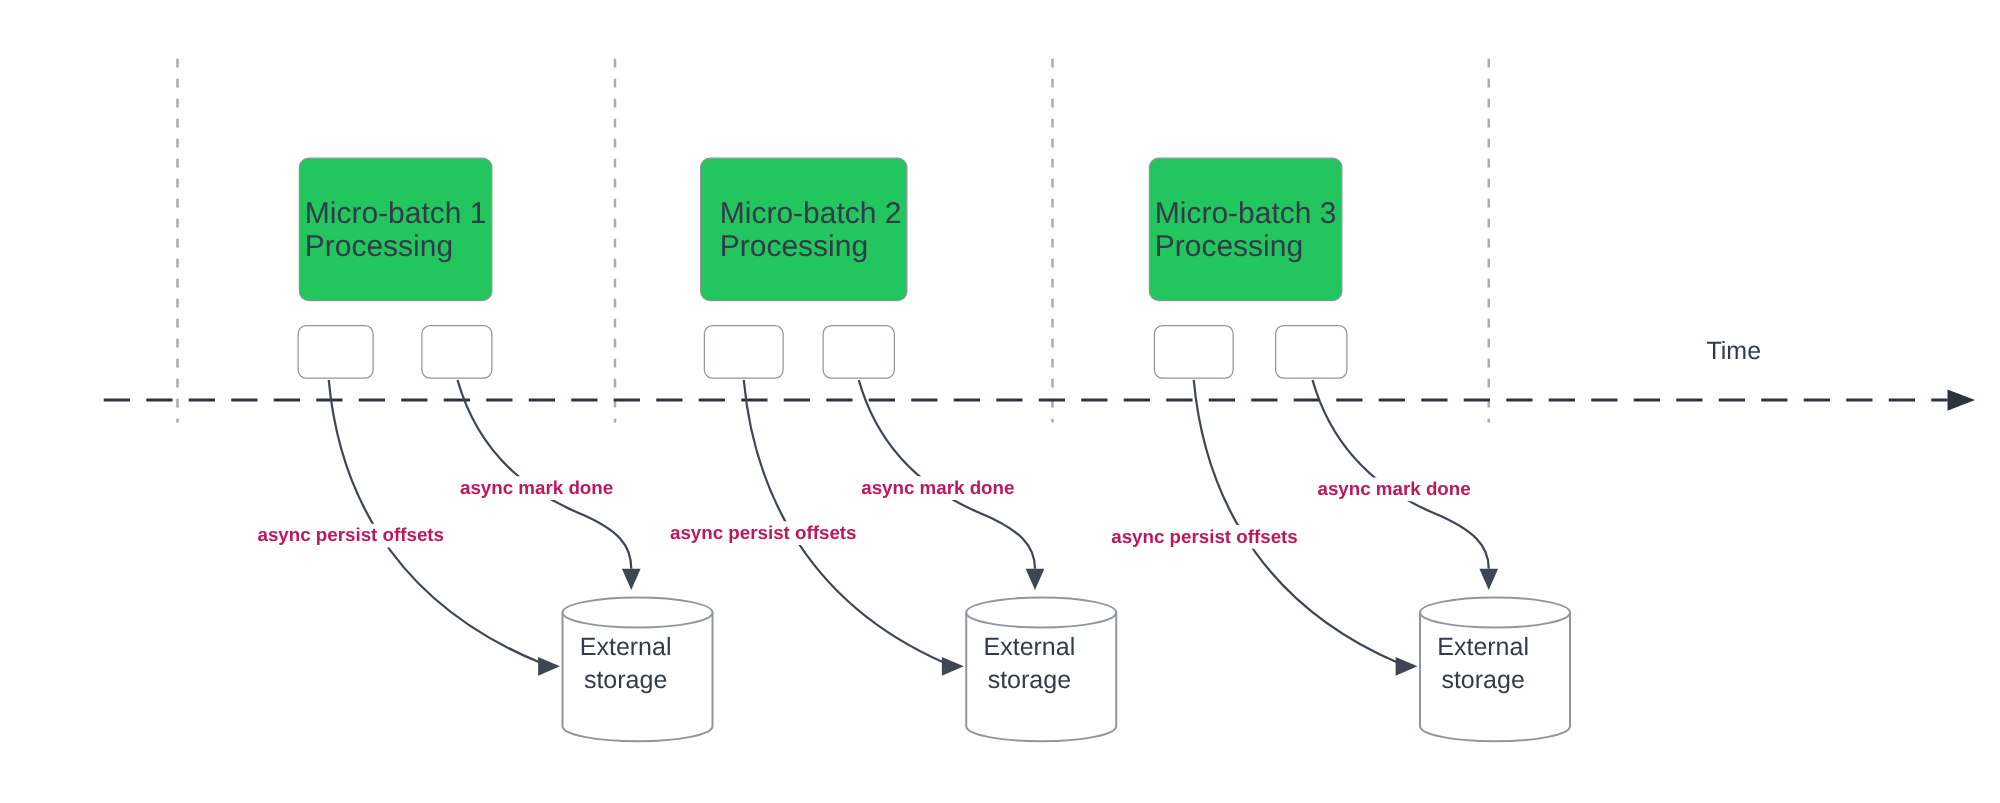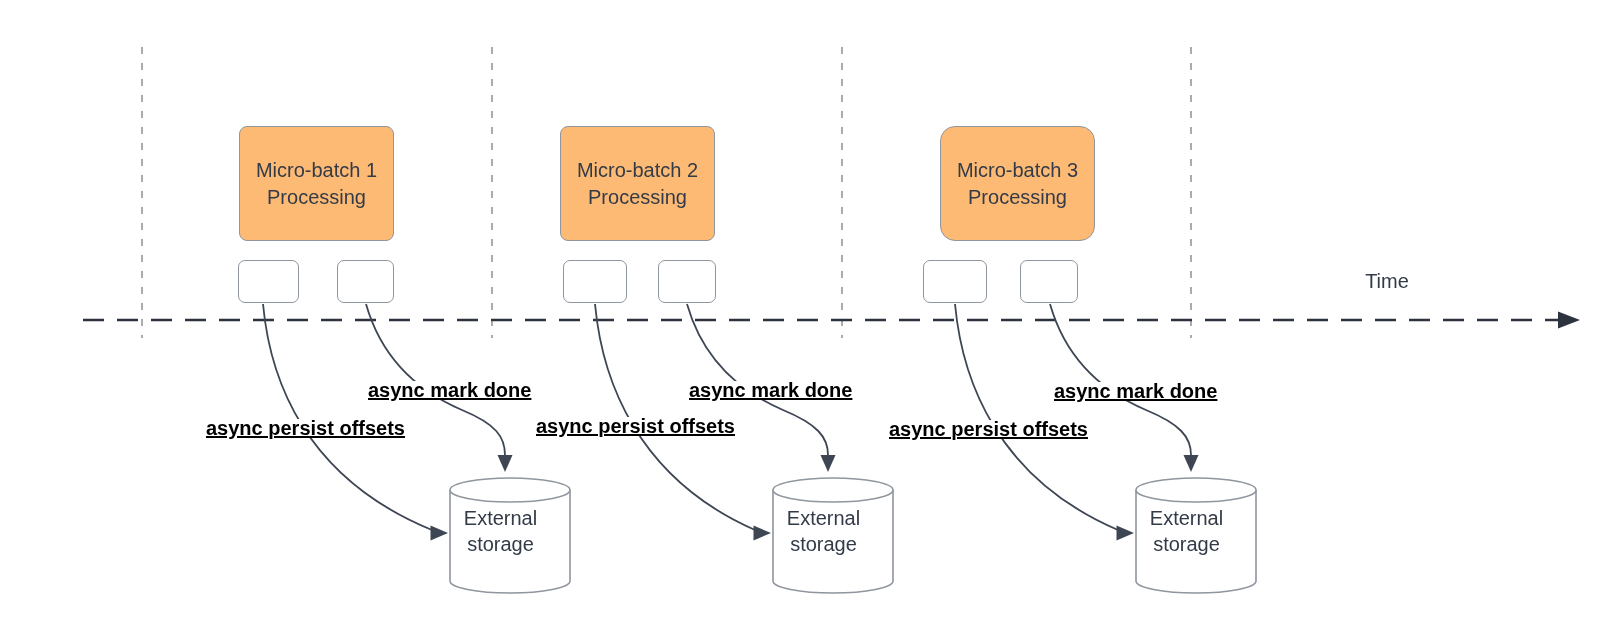--- a/index.html
+++ b/index.html
@@ -10,42 +10,40 @@
     font-family:"Liberation Sans", sans-serif;
     overflow:hidden;
   }
   #artwork{position:absolute;left:0;top:0;width:1600px;height:642px;}
 
   .proc-box{
     position:absolute;
     width:153px;height:113px;
     border:1.5px solid #8f969e;
     border-radius:8px;
-    background:#fdba74;
+    background:#22c55e;
     display:flex;align-items:center;justify-content:center;
-    text-align:center;
-    font-size:20px;line-height:27px;
+    font-size:24px;line-height:27px;
     color:#333b48;
     white-space:pre-line;
   }
   .task-box{
     position:absolute;
     height:41px;
     border:1.5px solid #8f969e;
     border-radius:7px;
     background:#ffffff;
   }
   .arrow-label{
     position:absolute;
-    font-size:20px;font-weight:bold;line-height:19px;
-    color:#000000;
+    font-size:15px;font-weight:bold;line-height:19px;
+    color:#be185d;
     background:#ffffff;
     white-space:nowrap;
     padding:0 1px;
-    text-decoration:underline;
   }
   .storage-label{
     position:absolute;
     width:101px;height:62px;
     display:flex;align-items:center;justify-content:center;
     text-align:center;
     font-size:20px;line-height:26px;
     color:#333b48;
     white-space:pre-line;
   }
@@ -103,30 +101,30 @@
 
   <div class="proc-box" style="left:239px;top:126px;">Micro-batch 1
 Processing</div>
   <div class="task-box" style="left:238px;top:260px;width:59px;"></div>
   <div class="task-box" style="left:337px;top:260px;width:55px;"></div>
   <div class="arrow-label" style="left:205px;top:419px;">async persist offsets</div>
   <div class="arrow-label" style="left:367px;top:381px;">async mark done</div>
   <div class="storage-label" style="left:450px;top:500px;">External
 storage</div>
 
-  <div class="proc-box" style="left:560px;top:126px;">Micro-batch 2
+  <div class="proc-box" style="left:560px;top:126px;padding-left:11px;">Micro-batch 2
 Processing</div>
   <div class="task-box" style="left:563px;top:260px;width:62px;"></div>
   <div class="task-box" style="left:658px;top:260px;width:56px;"></div>
   <div class="arrow-label" style="left:535px;top:417px;">async persist offsets</div>
   <div class="arrow-label" style="left:688px;top:381px;">async mark done</div>
   <div class="storage-label" style="left:773px;top:500px;">External
 storage</div>
 
-  <div class="proc-box" style="left:940px;top:126px;border-radius:15px;">Micro-batch 3
+  <div class="proc-box" style="left:919px;top:126px;">Micro-batch 3
 Processing</div>
   <div class="task-box" style="left:923px;top:260px;width:62px;"></div>
   <div class="task-box" style="left:1020px;top:260px;width:56px;"></div>
   <div class="arrow-label" style="left:888px;top:420px;">async persist offsets</div>
   <div class="arrow-label" style="left:1053px;top:382px;">async mark done</div>
   <div class="storage-label" style="left:1136px;top:500px;">External
 storage</div>
 
   <div class="time-label">Time</div>
 

